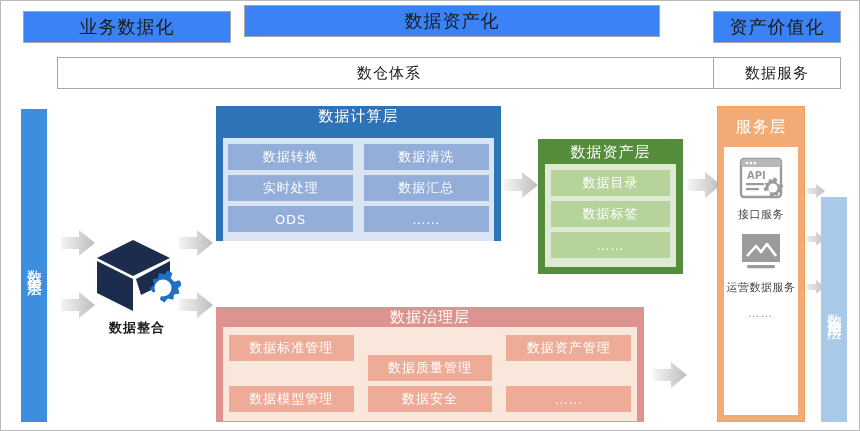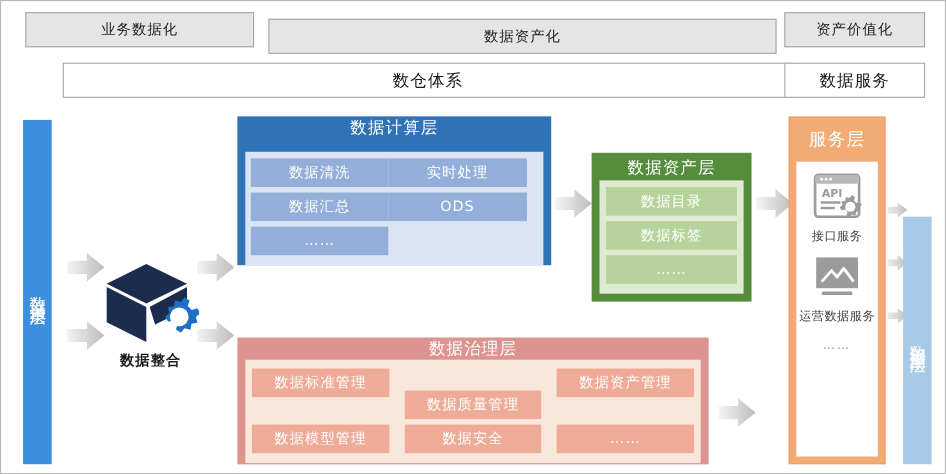--- a/index.html
+++ b/index.html
@@ -11,24 +11,24 @@
     background:#ffffff;
     border:1px solid #b9b9b9;
     box-sizing:border-box;
     overflow:hidden;
   }
 
   .abs{position:absolute;box-sizing:border-box;}
 
   
   .banner{
-    background:#e5e5e5;
+    background:#3b82f6;
     border:1px solid #a6a6a6;
     color:#1a1a1a;
-    font-size:13px;
+    font-size:18px;
     display:flex;align-items:center;justify-content:center;
     letter-spacing:1px;
   }
   
   .wbanner{
     background:#ffffff;
     border:1px solid #a6a6a6;
     color:#1a1a1a;
     font-size:15px;
     display:flex;align-items:center;justify-content:center;
@@ -107,21 +107,21 @@
   .arrow svg{display:block;}
 </style>
 </head>
 <body>
 
 <div id="canvas">
 
   <div class="abs banner" style="left:22px;top:10px;width:208px;height:32px;">
     <span>业务数据化</span>
   </div>
-  <div class="abs banner" style="left:243px;top:16px;width:462px;height:32px;">
+  <div class="abs banner" style="left:243px;top:4px;width:416px;height:32px;">
     <span>数据资产化</span>
   </div>
   <div class="abs banner" style="left:712px;top:10px;width:128px;height:32px;text-align:right;">
     <span>资产价值化</span>
   </div>
 
   <div class="abs wbanner" style="left:56px;top:56px;width:664px;height:32px;">
     <span>数仓体系</span>
   </div>
   <div class="abs wbanner" style="left:712px;top:56px;width:128px;height:32px;">
@@ -194,20 +194,21 @@
             <stop offset="1" stop-color="#bcbcbc"></stop>
       </linearGradient>
         </defs>
       <path d="M0,8 L18,8 L18,1 L34,14 L18,27 L18,20 L0,20 Z" fill="url(#ag4)"></path>
     </svg>
   </div>
 
   <div class="abs panel compute" style="left:215px;top:105px;width:285px;height:135px;">
     <div class="phead">数据计算层</div>
     <div class="pbody">
+      <div class="tile blue" style="width:48%;height:26px;margin-right:4%;">数据转换</div>
       <div class="tile blue" style="width:48%;height:26px;">数据清洗</div>
       <div class="tile blue" style="width:48%;height:26px;margin-right:4%;">实时处理</div>
       <div class="tile blue" style="width:48%;height:26px;">数据汇总</div>
       <div class="tile blue" style="width:48%;height:26px;margin-right:4%;">ODS</div>
       <div class="tile blue" style="width:48%;height:26px;">……</div>
     </div>
   </div>
 
   <div class="abs arrow" style="left:503px;top:170px;width:34px;height:28px;">
     <svg width="34" height="28" viewBox="0 0 34 28">

